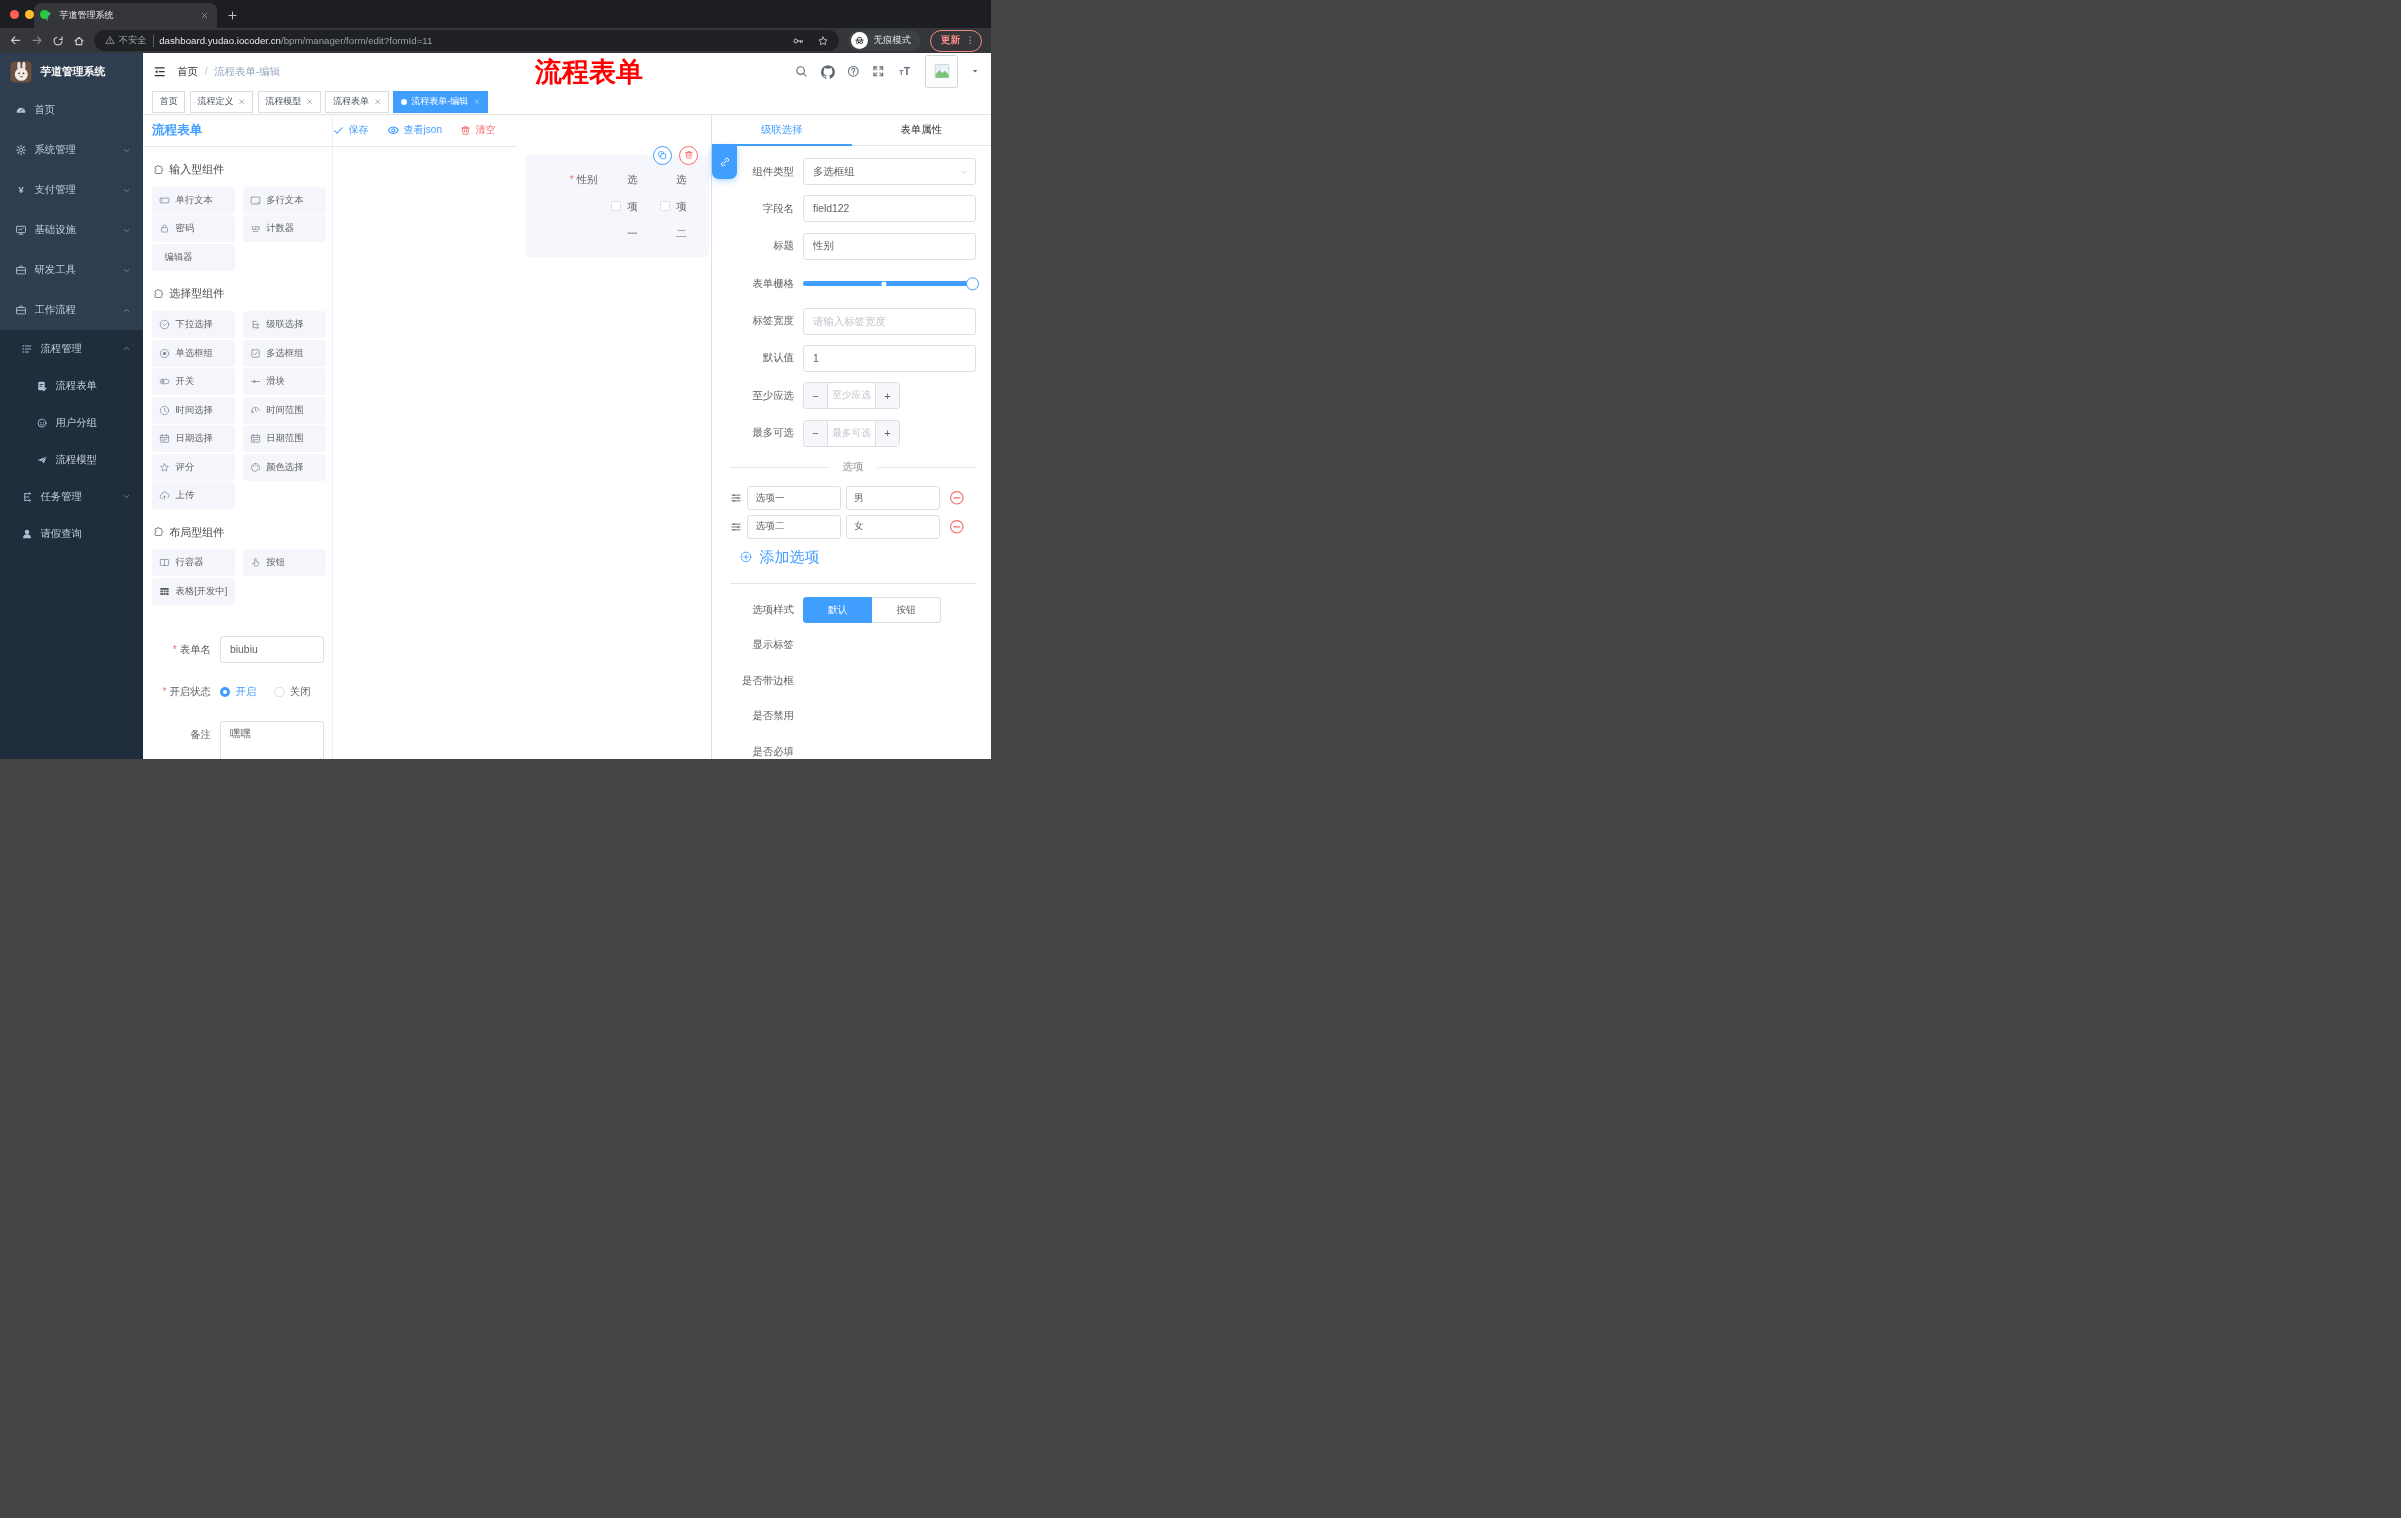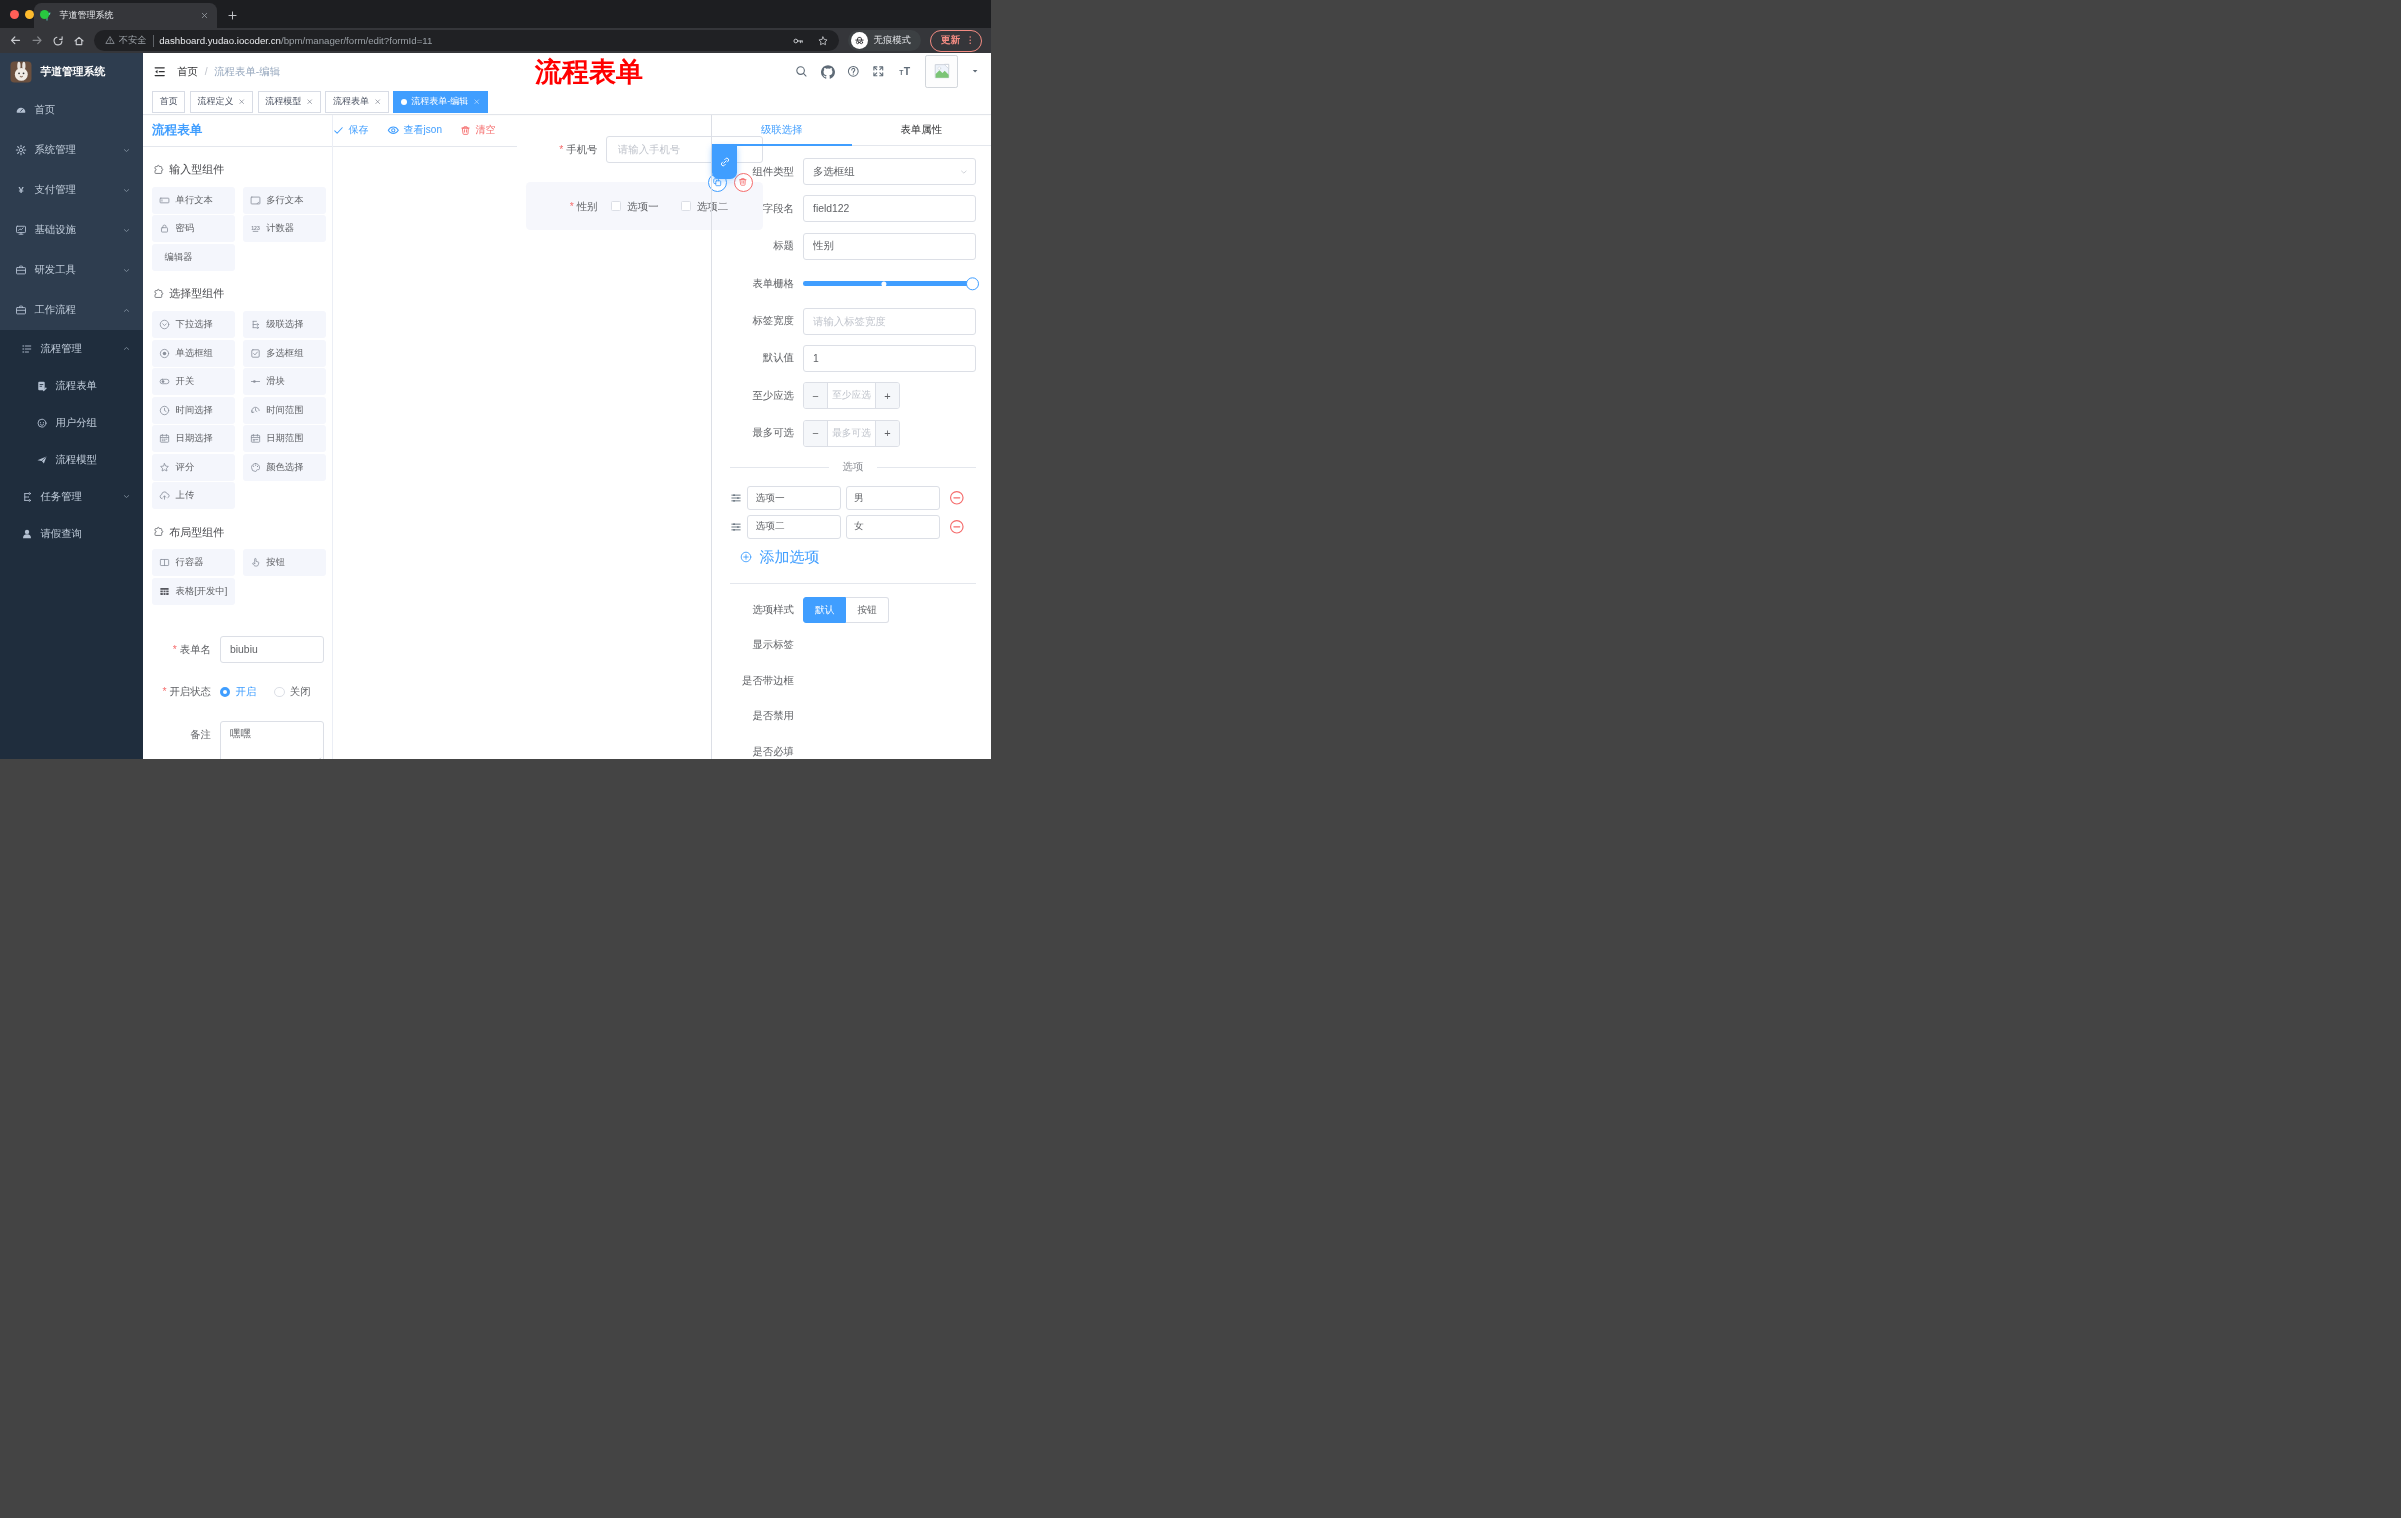--- a/index.html
+++ b/index.html
@@ -136,21 +136,21 @@
   .pdivider{display:flex;align-items:center;margin:13.4px 0 12px;color:#8d9096;font-size:10.4px;}
   .pdivider::before,.pdivider::after{content:"";flex:1;height:0.7px;background:#e4e7ed;}
   .pdivider span{padding:0 13.4px;}
   .hdivider{height:0.7px;background:#e4e7ed;margin:16.3px 0 13.4px;}
   .opt-row{display:flex;align-items:center;margin-bottom:4.5px;}
   .drag{color:#5f6b77;display:flex;flex:none;margin-right:5.2px;cursor:grab;}
   .opt-input{width:94px;height:24px;border:0.7px solid #dcdfe6;border-radius:3px;padding:0 7.4px;box-sizing:border-box;font-size:9.7px;color:#606266;outline:none;font-family:inherit;margin-right:4.5px;background:#fff;}
   .opt-minus{color:#f56c6c;display:flex;margin-left:4.5px;cursor:pointer;}
   .add-opt{display:flex;align-items:center;gap:7px;color:#409eff;font-size:15px;margin:9px 0 0 10.4px;cursor:pointer;}
   .rgroup{display:flex;}
-  .rbtn{height:24px;padding:0 11px;display:flex;align-items:center;font-size:9.7px;border:0.7px solid #dcdfe6;color:#606266;cursor:pointer;background:#fff;}
+  .rbtn{height:24px;padding:0 24px;display:flex;align-items:center;font-size:9.7px;border:0.7px solid #dcdfe6;color:#606266;cursor:pointer;background:#fff;}
   .rbtn:first-child{border-radius:3px 0 0 3px;}
   .rbtn:last-child{border-radius:0 3px 3px 0;border-left:none;}
   .rbtn.on{background:#409eff;border-color:#409eff;color:#fff;}
   .srow{display:flex;align-items:center;margin-bottom:21.5px;}
   .switch{width:30px;height:15px;border-radius:7.4px;position:relative;cursor:pointer;flex:none;}
   .switch.on{background:#409eff;}
   .switch.off{background:#dcdfe6;}
   .switch .knob{position:absolute;top:1.5px;width:12px;height:12px;border-radius:50%;background:#fff;}
   .switch.on .knob{right:1.5px;}
   .switch.off .knob{left:1.5px;}
@@ -822,24 +822,20 @@
                     <path d="M2.7 4.4h10.6" stroke-width="1.3"></path>
                     <path d="M5.6 4.4V3.1a.6.6 0 01.6-.6h3.6a.6.6 0 01.6.6v1.3" stroke-width="1.3"></path>
                     <path d="M3.9 4.4h8.2l-.5 8.3a1 1 0 01-1 .9H5.4a1 1 0 01-1-.9z" stroke-width="1.3"></path>
                     <path d="M6.6 7v3.4M9.4 7v3.4" stroke-width="1.3"></path>
                   </svg>
                 </span>
                 <span>清空</span>
               </span>
           </div>
           <div class="cbody">
-            <div class="field-row">
-              <span class="flabel req">手机号</span>
-              <input class="finput" readonly="" placeholder="请输入手机号" style="">
-            </div>
             <div class="sel-block">
               <div class="block-acts">
                 <span class="act copy">
                     <span style="width:10.4px;display:flex">
                       <svg class="ic" width="10.4" height="10.4" viewBox="0 0 16 16">
                         <rect x="5.8" y="5.8" width="7.6" height="7.6" rx="1.2" stroke-width="1.3"></rect>
                         <path d="M10.2 5.8V4.4a1.8 1.8 0 00-1.8-1.8H4.4a1.8 1.8 0 00-1.8 1.8v4a1.8 1.8 0 001.8 1.8h1.4" stroke-width="1.3"></path>
                       </svg>
                     </span>
                   </span>

